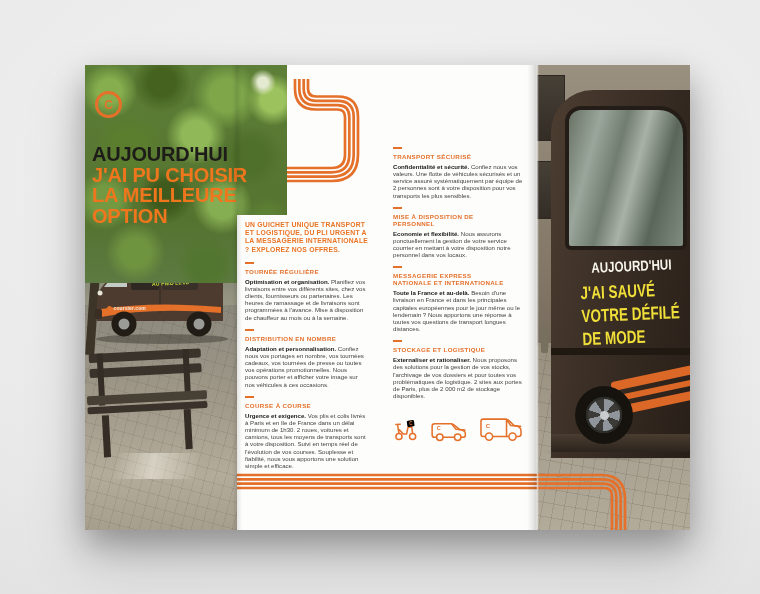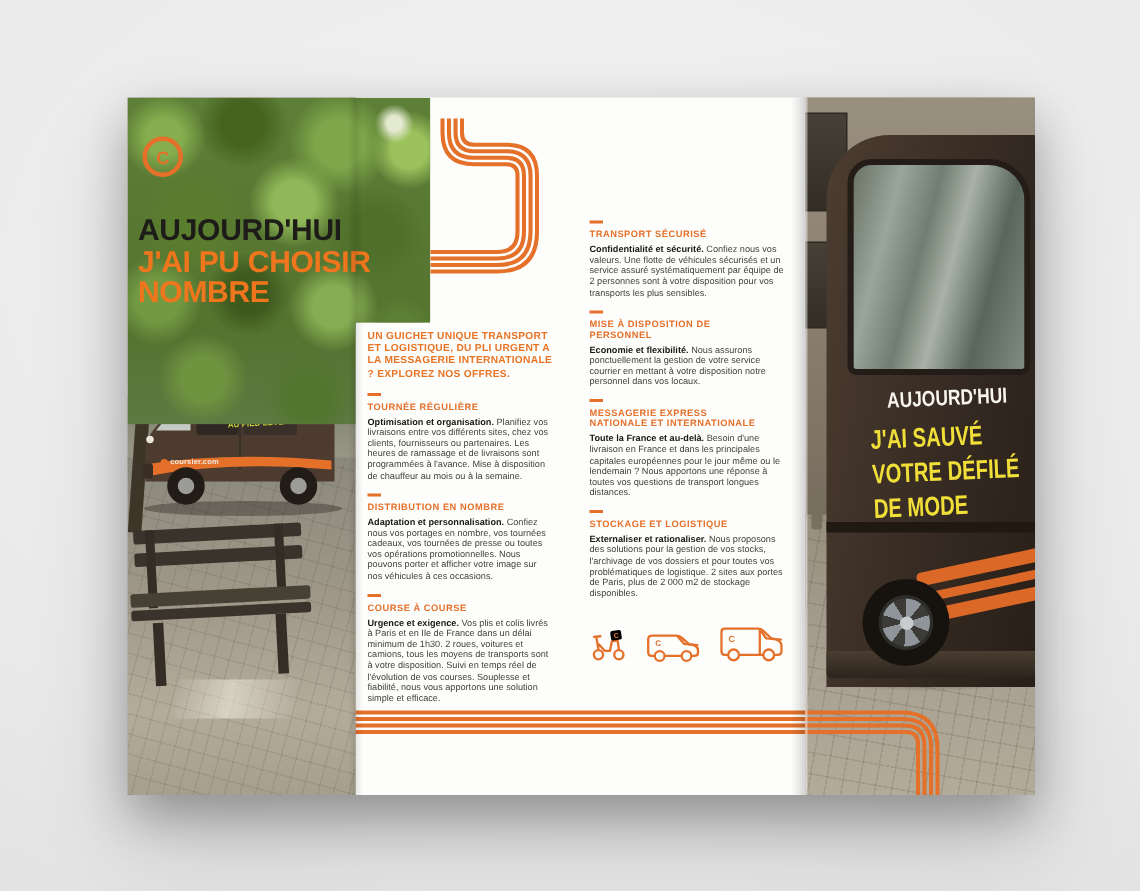--- a/index.html
+++ b/index.html
@@ -175,21 +175,22 @@
 
     <div class="foliage"></div>
 
     <div class="logo-ring">
       <span>C</span>
     </div>
 
     <div class="headline">
       <div class="hl-1">AUJOURD'HUI</div>
       <div class="hl-o">J'AI PU CHOISIR</div>
-      <div class="hl-o">NOMBRE</div>
+      <div class="hl-o">LA MEILLEURE</div>
+      <div class="hl-o">OPTION</div>
     </div>
 
     <div class="col col-left">
       <p class="intro">UN GUICHET UNIQUE TRANSPORT ET LOGISTIQUE, DU PLI URGENT A LA MESSAGERIE INTERNATIONALE ? EXPLOREZ NOS OFFRES.</p>
 
       <div class="sec">
         <div class="dash"></div>
         <h4 class="sec-title">TOURNÉE RÉGULIÈRE</h4>
         <p class="sec-body"><b>Optimisation et organisation.</b> <span>Planifiez vos livraisons entre vos différents sites, chez vos clients, fournisseurs ou partenaires. Les heures de ramassage et de livraisons sont programmées à l'avance. Mise à disposition de chauffeur au mois ou à la semaine.</span></p>
       </div>

